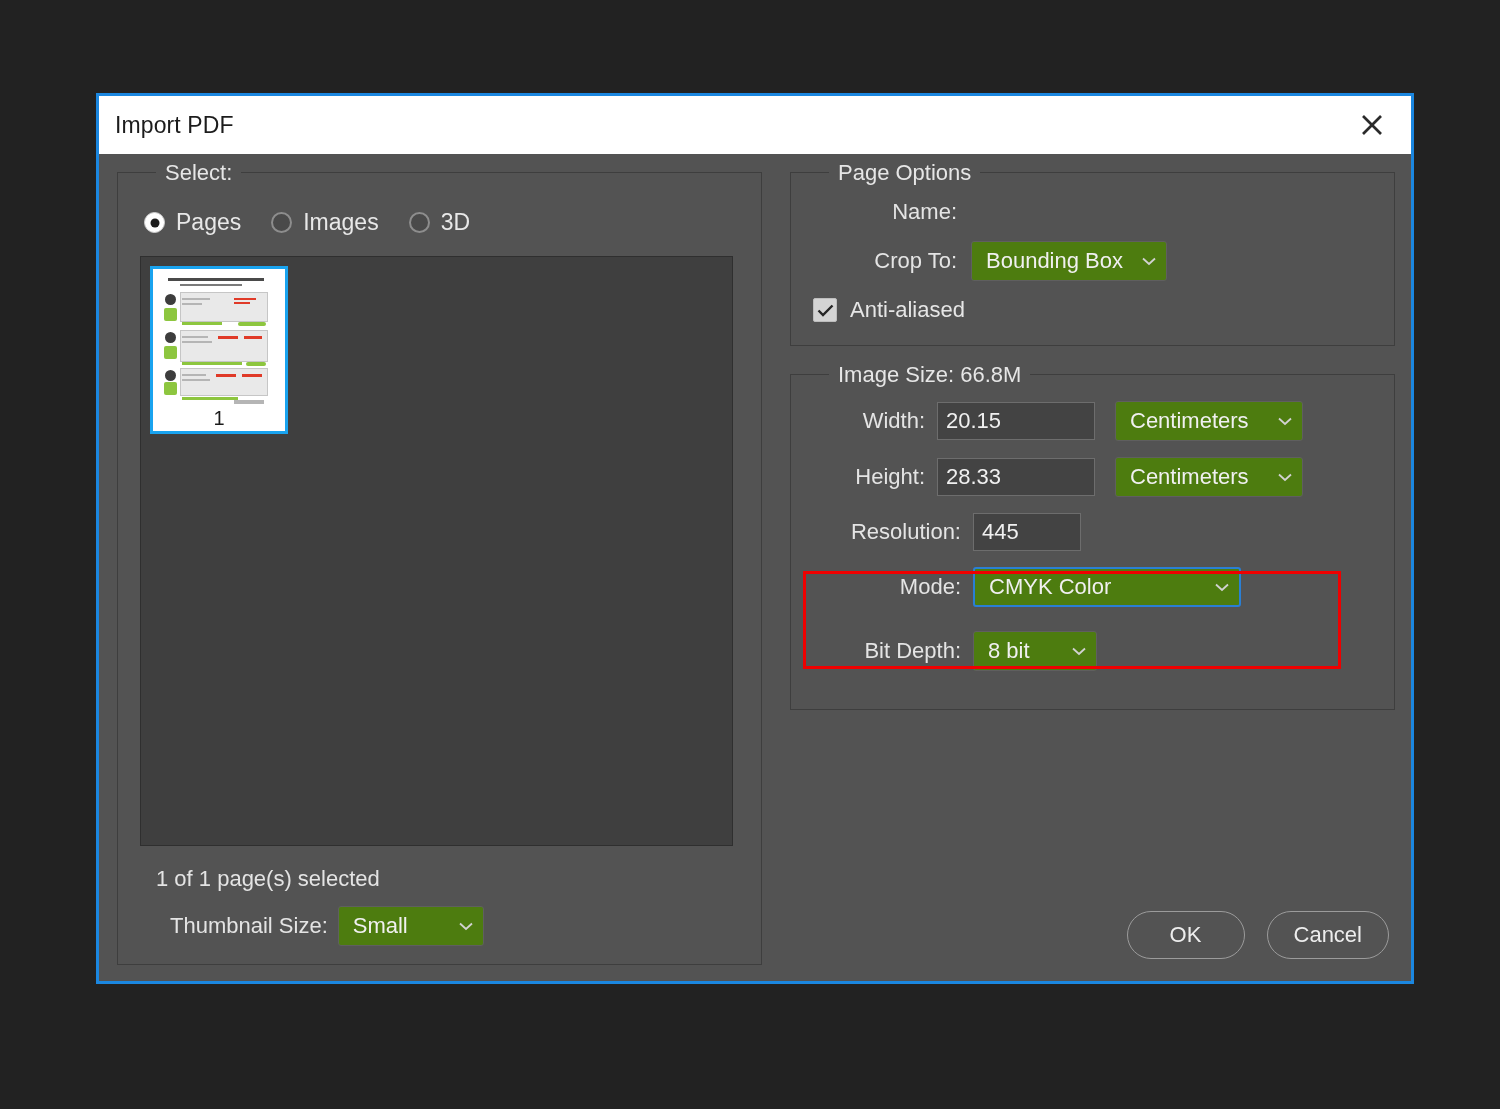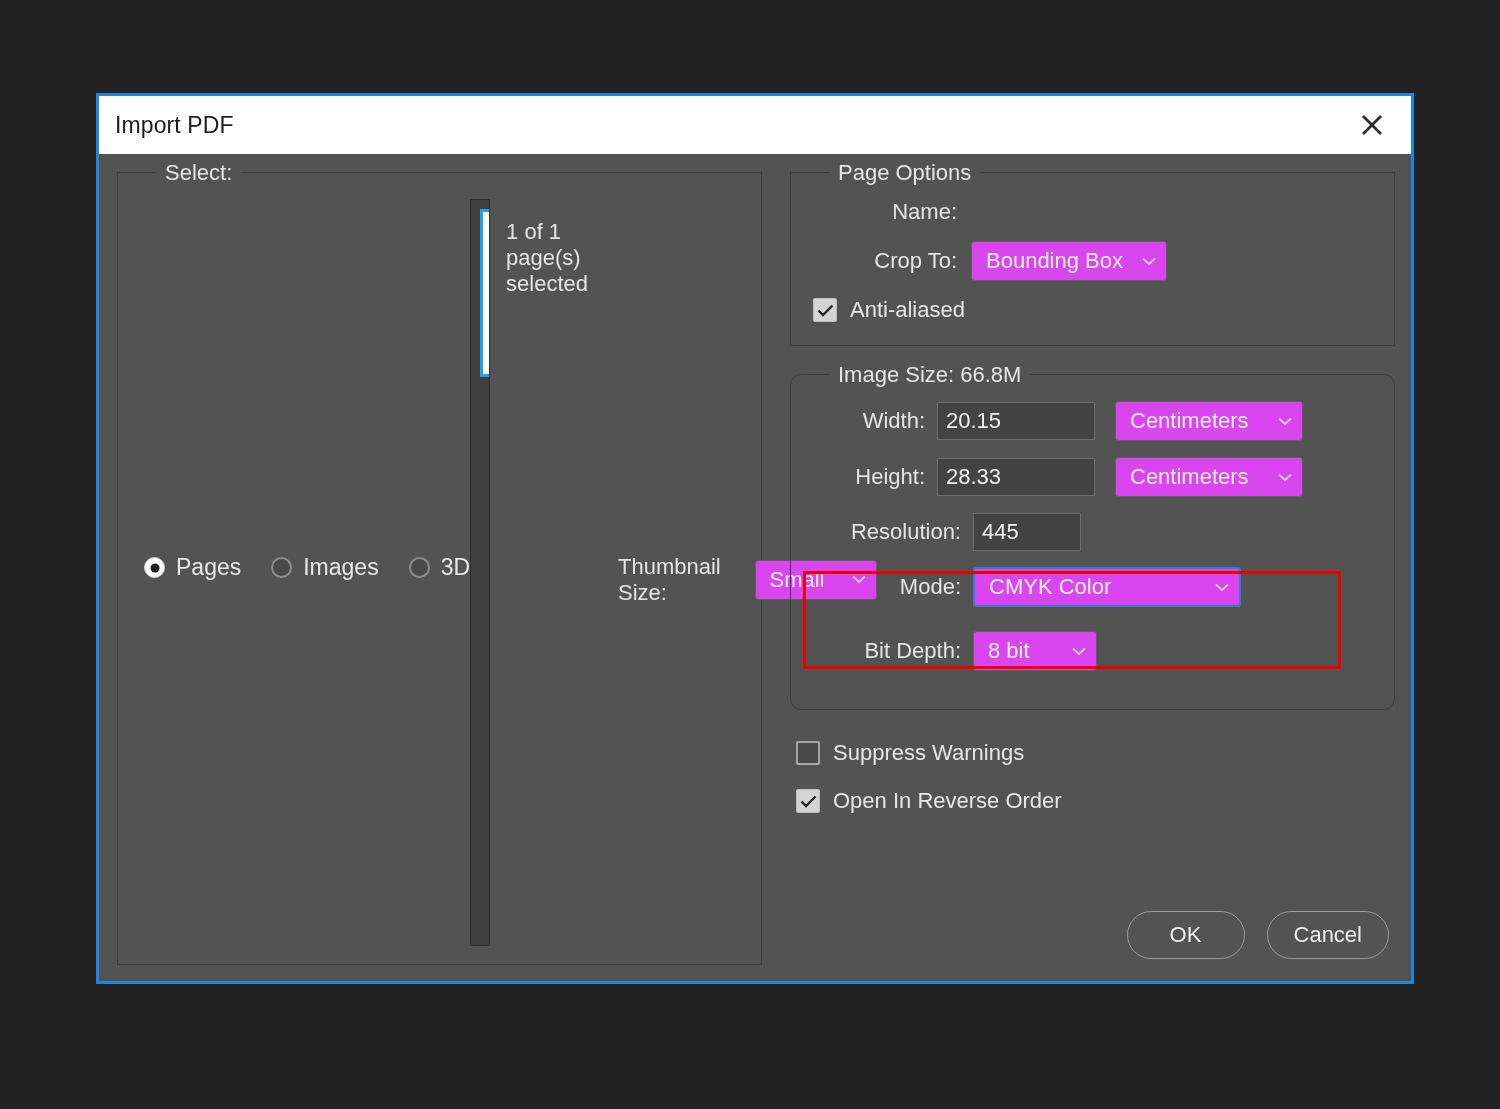--- a/index.html
+++ b/index.html
@@ -90,20 +90,21 @@
     color: #e6e6e6;
     font-size: 22px;
     white-space: nowrap;
   }
 
   
   #select-group {
     flex: 1 1 auto;
     padding: 26px 28px 18px 22px;
     display: flex;
+    flex-direction: column;
   }
 
   .radio-row {
     display: flex;
     align-items: center;
     gap: 30px;
     margin: 10px 0 20px 4px;
   }
   .radio-item {
     display: flex;
@@ -211,21 +212,20 @@
 
   
   #page-options-group {
     padding: 26px 22px 22px 22px;
     margin-bottom: 28px;
   }
   #image-size-group {
     padding: 26px 22px 22px 22px;
     margin-bottom: 26px;
     position: relative;
-    border-radius: 11px;
   }
 
   .field-row {
     display: flex;
     align-items: center;
     margin-bottom: 16px;
   }
   .field-row:last-child { margin-bottom: 0; }
   .field-label {
     color: #e4e4e4;
@@ -254,21 +254,21 @@
     overflow: hidden;
     white-space: nowrap;
     cursor: text;
   }
   .tf-name { width: 346px; }
   .tf-dim  { width: 158px; }
   .tf-res  { width: 108px; padding-left: 8px; }
 
   
   .dropdown {
-    background: #d946ef;
+    background: #4d7c0f;
     border: 1px solid #5f5f5f;
     border-radius: 3px;
     box-sizing: border-box;
     height: 40px;
     display: flex;
     align-items: center;
     justify-content: space-between;
     padding: 0 10px 0 14px;
     color: #f0f0f0;
     font-size: 22px;
@@ -540,34 +540,20 @@
               <svg width="14" height="9" viewBox="0 0 14 9">
                   <path d="M1 1.5 L7 7 L13 1.5" fill="none" stroke="#d2d2d2" stroke-width="1.8"></path>
                 </svg>
             </span>
           </div>
         </div>
 
         <div id="red-highlight"></div>
       </div>
 
-      <div class="bottom-checks">
-        <div class="check-row">
-          <span class="checkbox off"></span>
-          <span class="check-label">Suppress Warnings</span>
-        </div>
-        <div class="check-row">
-          <span class="checkbox on">
-            <svg width="17" height="13" viewBox="0 0 17 13">
-                <path d="M1.5 6.5 L6 11 L15.5 1.5" fill="none" stroke="#262626" stroke-width="2.4"></path>
-              </svg>
-          </span>
-          <span class="check-label">Open In Reverse Order</span>
-        </div>
-      </div>
 
       <div class="button-row">
         <button class="pill-btn">OK</button>
         <button class="pill-btn">Cancel</button>
       </div>
 
     </div>
   </div>
 </div>
 

